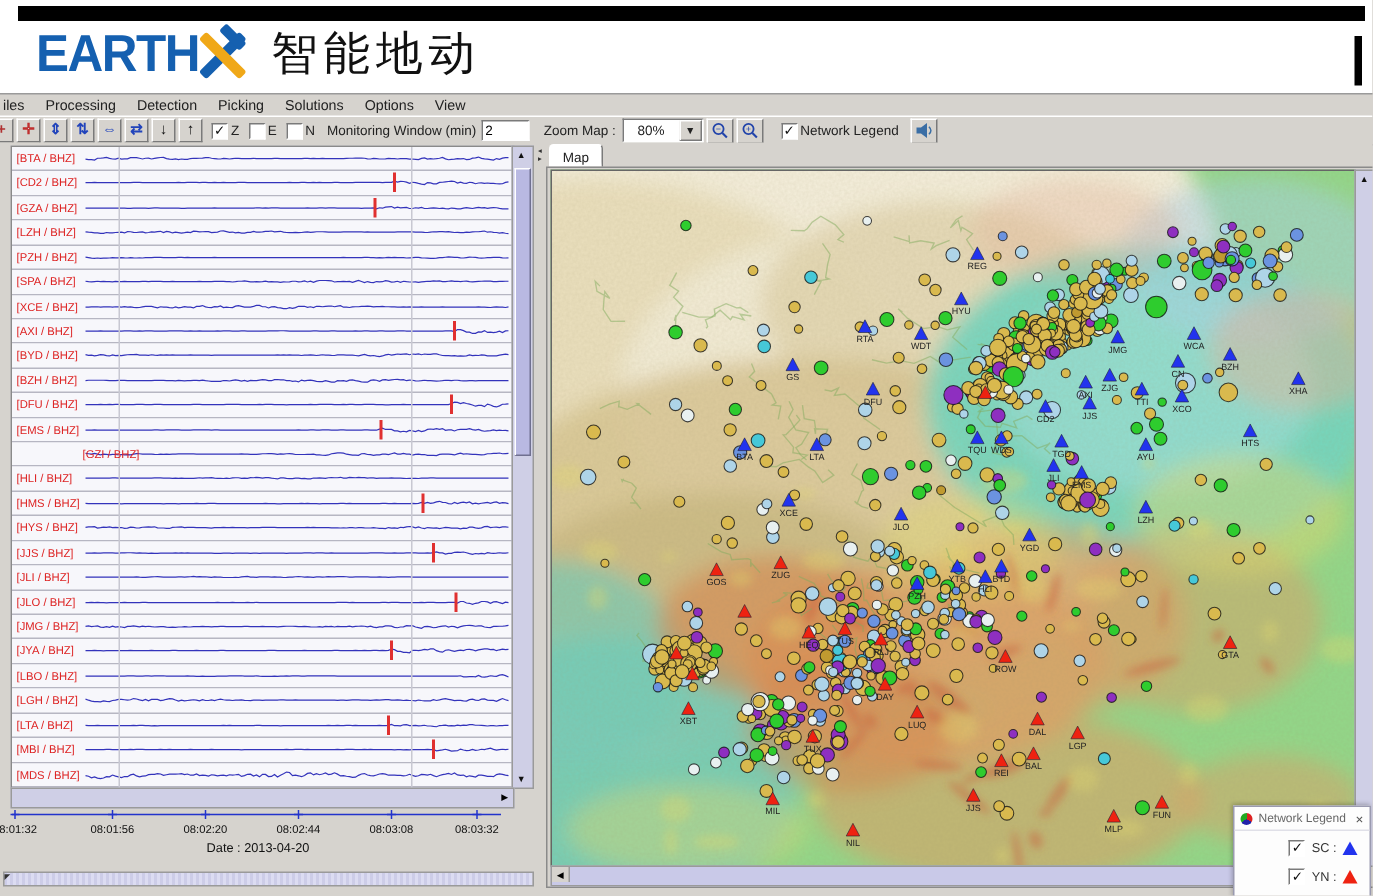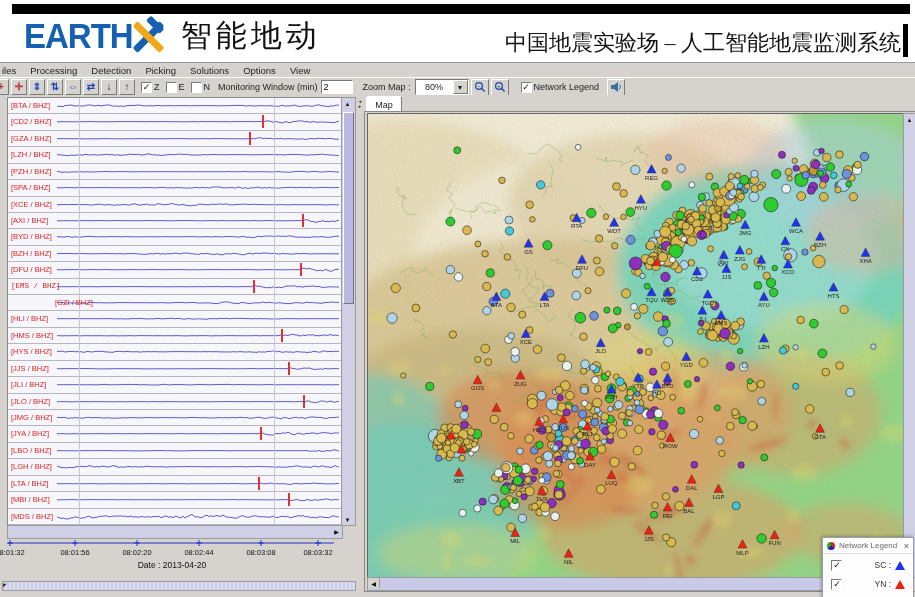--- a/index.html
+++ b/index.html
@@ -72,38 +72,37 @@
   #map-hscroll .sb-left{position:absolute;left:0;top:0;width:11px;height:10px;display:flex;align-items:center;justify-content:center;font-size:6px;background:#d6d3ce;border-right:1px solid #9a9a9a;}
 
   
   #legend{position:absolute;left:822px;top:537px;width:90px;height:60px;background:#fdfdfd;border:1px solid #9a9ab0;box-shadow:-1px -1px 3px rgba(0,0,0,.25);z-index:20;}
   #legend-titlebar{height:15px;border-bottom:1px solid #e0e0e8;display:flex;align-items:center;padding:0 4px;gap:4px;}
   #legend-sphere{width:8px;height:8px;border-radius:50%;background:conic-gradient(#d22 0 33%,#22a 33% 66%,#2a2 66% 100%);}
   #legend-title{flex:1;font-size:8px;color:#666;}
   #legend-close{font-size:9px;color:#555;}
   .legend-row{display:flex;align-items:center;justify-content:flex-end;gap:4px;padding:3px 8px 0 0;height:16px;}
   .legend-row .cb{margin:0;}
-  .legend-label{font-size:8.5px;color:#333;margin-left:28px;}
+  .legend-label{font-size:8.5px;color:#333;}
   .tri{width:0;height:0;border-left:5px solid transparent;border-right:5px solid transparent;border-bottom:9px solid #22e;}
 </style>
 </head>
 <body>
 
 <div id="header">
   <div id="header-blackbar"></div>
   <div id="logo">
     <span id="logo-earth">EARTH</span>
     <span id="logo-x">
       <span class="s1"></span>
         <span class="s2"></span>
         <span class="s3"></span>
     </span>
     <span id="logo-cn">智能地动</span>
   </div>
-  <div id="header-title">中国地震实验场 – 人工智能地震监测系统</div>
   <div id="header-right-tick"></div>
 </div>
 
 <div id="menubar">
     <div class="menu-item">iles</div>
     <div class="menu-item">Processing</div>
     <div class="menu-item">Detection</div>
     <div class="menu-item">Picking</div>
     <div class="menu-item">Solutions</div>
     <div class="menu-item">Options</div>
@@ -224,21 +223,21 @@
           <path d="M49 7.7 L51 7.5 L53 7.5 L55 7.5 L57 7.5 L59 7.5 L61 7.5 L63 7.6 L65 7.7 L67 7.7 L69 7.7 L71 7.6 L73 7.6 L75 7.6 L77 7.7 L79 7.8 L81 7.8 L83 7.8 L85 7.7 L87 7.8 L89 7.7 L91 7.8 L93 7.7 L95 7.6 L97 7.6 L99 7.6 L101 7.6 L103 7.7 L105 7.7 L107 7.7 L109 7.9 L111 7.6 L113 7.7 L115 7.9 L117 7.8 L119 7.7 L121 7.6 L123 7.6 L125 7.7 L127 7.4 L129 7.8 L131 8.0 L133 8.2 L135 8.3 L137 8.3 L139 8.3 L141 7.7 L143 7.7 L145 8.0 L147 7.6 L149 7.2 L151 7.6 L153 8.1 L155 7.6 L157 8.2 L159 7.6 L161 7.7 L163 7.8 L165 7.4 L167 7.1 L169 7.3 L171 7.7 L173 7.8 L175 7.1 L177 7.0 L179 7.2 L181 7.2 L183 7.8 L185 7.7 L187 8.3 L189 8.0 L191 8.6 L193 7.4 L195 7.9 L197 7.6 L199 7.4 L201 7.8 L203 8.3 L205 8.4 L207 8.4 L209 7.8 L211 8.3 L213 8.8 L215 8.8 L217 7.8 L219 7.9 L221 7.7 L223 8.2 L225 7.4 L227 7.3 L229 7.8 L231 8.1 L233 8.6 L235 8.7 L237 8.8 L239 7.6 L241 7.3 L243 7.5 L245 8.2 L247 7.3 L249 7.1 L251 7.6 L253 7.3 L255 7.0 L257 6.9 L259 7.3 L261 7.1 L263 7.8 L265 7.4 L267 7.5 L269 7.9 L271 8.0 L273 7.8 L275 7.5 L277 7.8 L279 7.7 L281 7.9 L283 8.1 L285 8.0 L287 7.8 L289 7.5 L291 7.6 L293 7.8 L295 7.5 L297 7.5 L299 7.8 L301 7.9 L303 7.9 L305 7.8 L307 7.7 L309 7.9 L311 7.8 L313 7.8 L315 7.7 L317 7.8 L319 7.7 L321 7.8 L323 7.8 L325 7.8 L327 7.8 L329 7.8 L331 7.7 " fill="none" stroke="#3333bb" stroke-width="0.8"></path>
         </svg>
       </div>
       <div class="trace-row" style="height: 15.4231px; text-align: center;">
         <div class="trace-label" style="color: rgb(221, 34, 34);">[DFU / BHZ]</div>
         <svg class="trace-wave" width="334" height="15.423076923076923" viewBox="0 0 334 15.423076923076923">
           <path d="M49 7.7 L51 7.7 L53 7.8 L55 7.8 L57 7.7 L59 7.6 L61 7.7 L63 7.7 L65 7.6 L67 7.7 L69 7.6 L71 7.6 L73 7.8 L75 7.8 L77 7.7 L79 7.8 L81 7.7 L83 7.6 L85 7.6 L87 7.6 L89 7.7 L91 7.8 L93 7.7 L95 7.6 L97 7.6 L99 7.6 L101 7.7 L103 7.7 L105 7.8 L107 7.7 L109 7.7 L111 7.8 L113 7.7 L115 7.7 L117 7.8 L119 7.7 L121 7.6 L123 7.6 L125 7.6 L127 7.7 L129 7.8 L131 7.7 L133 7.7 L135 7.7 L137 7.7 L139 7.7 L141 7.7 L143 7.6 L145 7.5 L147 7.6 L149 7.6 L151 7.6 L153 7.8 L155 7.7 L157 7.7 L159 7.7 L161 7.7 L163 7.7 L165 7.6 L167 7.7 L169 7.6 L171 7.6 L173 7.6 L175 7.7 L177 7.7 L179 7.7 L181 7.8 L183 7.9 L185 7.7 L187 7.7 L189 7.8 L191 7.8 L193 7.8 L195 7.7 L197 7.7 L199 7.6 L201 7.7 L203 7.7 L205 7.6 L207 7.6 L209 7.6 L211 7.6 L213 7.6 L215 7.7 L217 7.8 L219 7.7 L221 7.6 L223 7.7 L225 7.6 L227 7.6 L229 7.7 L231 7.7 L233 7.7 L235 7.6 L237 7.6 L239 7.6 L241 7.6 L243 7.7 L245 7.7 L247 7.8 L249 7.9 L251 7.9 L253 7.7 L255 7.8 L257 7.7 L259 7.7 L261 7.6 L263 7.7 L265 7.7 L267 7.7 L269 7.7 L271 7.7 L273 7.8 L275 7.8 L277 7.8 L279 7.8 L281 7.7 L283 7.7 L285 7.7 L287 7.8 L289 7.7 L291 7.7 L293 7.0 L295 6.1 L297 6.3 L299 7.0 L301 6.4 L303 7.0 L305 7.4 L307 8.0 L309 8.8 L311 8.3 L313 8.3 L315 9.1 L317 7.4 L319 8.0 L321 8.9 L323 9.3 L325 8.6 L327 7.5 L329 7.4 L331 7.2 " fill="none" stroke="#3333bb" stroke-width="0.8"></path>
         </svg>
         <div class="pick-line" style="left: 292px; background: rgb(224, 48, 48);"></div>
       </div>
-      <div class="trace-row" style="height: 15.4231px; font-family: Liberation Mono, monospace;">
+      <div class="trace-row" style="height: 15.4231px;">
         <div class="trace-label" style="color: rgb(221, 34, 34);">[EMS / BHZ]</div>
         <svg class="trace-wave" width="334" height="15.423076923076923" viewBox="0 0 334 15.423076923076923">
           <path d="M49 7.7 L51 7.7 L53 7.8 L55 7.6 L57 7.7 L59 7.8 L61 7.7 L63 7.7 L65 7.7 L67 7.7 L69 7.7 L71 7.7 L73 7.7 L75 7.7 L77 7.7 L79 7.8 L81 7.7 L83 7.7 L85 7.7 L87 7.8 L89 7.8 L91 7.8 L93 7.7 L95 7.6 L97 7.6 L99 7.7 L101 7.7 L103 7.6 L105 7.6 L107 7.6 L109 7.6 L111 7.6 L113 7.7 L115 7.7 L117 7.8 L119 7.7 L121 7.6 L123 7.6 L125 7.6 L127 7.6 L129 7.6 L131 7.6 L133 7.7 L135 7.6 L137 7.6 L139 7.8 L141 7.7 L143 7.8 L145 7.8 L147 7.7 L149 7.7 L151 7.7 L153 7.7 L155 7.8 L157 7.8 L159 7.8 L161 7.8 L163 7.8 L165 7.8 L167 7.7 L169 7.8 L171 7.7 L173 7.7 L175 7.7 L177 7.8 L179 7.8 L181 7.8 L183 7.7 L185 7.7 L187 7.8 L189 7.7 L191 7.6 L193 7.7 L195 7.8 L197 7.7 L199 7.6 L201 7.6 L203 7.7 L205 7.7 L207 7.6 L209 7.6 L211 7.6 L213 7.7 L215 7.8 L217 7.7 L219 7.6 L221 7.6 L223 7.7 L225 7.7 L227 7.8 L229 7.8 L231 7.8 L233 7.7 L235 7.6 L237 7.6 L239 7.7 L241 7.7 L243 7.8 L245 7.1 L247 6.4 L249 7.3 L251 7.2 L253 7.3 L255 8.2 L257 8.3 L259 8.9 L261 8.5 L263 8.9 L265 7.9 L267 8.3 L269 8.7 L271 8.0 L273 8.7 L275 8.3 L277 7.3 L279 7.0 L281 7.2 L283 6.8 L285 7.2 L287 6.7 L289 7.9 L291 7.6 L293 7.6 L295 8.3 L297 7.5 L299 7.2 L301 7.3 L303 7.3 L305 6.8 L307 7.4 L309 7.7 L311 7.3 L313 8.1 L315 8.5 L317 8.2 L319 8.1 L321 7.6 L323 8.1 L325 7.8 L327 8.0 L329 7.9 L331 8.2 " fill="none" stroke="#3333bb" stroke-width="0.8"></path>
         </svg>
         <div class="pick-line" style="left: 245px; background: rgb(224, 48, 48);"></div>
       </div>
       <div class="trace-row" style="height: 15.4231px;">
         <div class="trace-label" style="color: rgb(221, 34, 34); margin-left: 44px;">[GZI / BHZ]</div>
         <svg class="trace-wave" width="334" height="15.423076923076923" viewBox="0 0 334 15.423076923076923">
           <path d="M49 7.3 L51 7.5 L53 7.7 L55 7.3 L57 7.8 L59 8.2 L61 7.8 L63 7.9 L65 8.2 L67 7.9 L69 8.0 L71 8.2 L73 8.0 L75 8.2 L77 8.1 L79 8.2 L81 7.7 L83 7.4 L85 7.5 L87 7.7 L89 7.8 L91 7.7 L93 7.7 L95 7.9 L97 8.0 L99 7.8 L101 7.9 L103 7.8 L105 7.9 L107 7.7 L109 7.7 L111 7.6 L113 7.6 L115 7.6 L117 7.6 L119 7.6 L121 7.6 L123 7.7 L125 7.8 L127 7.7 L129 7.7 L131 7.7 L133 7.7 L135 7.8 L137 7.7 L139 7.7 L141 7.8 L143 7.8 L145 7.8 L147 7.8 L149 7.7 L151 7.7 L153 7.6 L155 7.7 L157 7.8 L159 7.9 L161 7.9 L163 7.9 L165 7.7 L167 7.5 L169 7.5 L171 7.4 L173 7.4 L175 7.6 L177 7.9 L179 7.6 L181 7.7 L183 7.5 L185 7.4 L187 7.6 L189 8.0 L191 8.0 L193 8.0 L195 8.0 L197 7.9 L199 7.9 L201 7.8 L203 8.2 L205 8.3 L207 8.5 L209 8.6 L211 8.3 L213 7.5 L215 7.2 L217 6.9 L219 6.9 L221 7.1 L223 7.8 L225 8.1 L227 8.4 L229 8.4 L231 8.6 L233 7.5 L235 7.4 L237 8.0 L239 8.1 L241 8.6 L243 8.2 L245 8.2 L247 7.8 L249 7.7 L251 8.1 L253 7.5 L255 7.0 L257 7.7 L259 7.7 L261 7.2 L263 7.7 L265 7.8 L267 8.4 L269 7.9 L271 7.7 L273 8.1 L275 8.0 L277 8.6 L279 8.6 L281 8.6 L283 8.7 L285 7.9 L287 7.8 L289 7.7 L291 7.8 L293 7.9 L295 8.3 L297 7.6 L299 7.1 L301 7.7 L303 7.5 L305 7.7 L307 7.9 L309 7.9 L311 8.1 L313 8.3 L315 8.1 L317 7.5 L319 7.5 L321 7.3 L323 7.2 L325 7.0 L327 7.5 L329 7.4 L331 7.3 " fill="none" stroke="#3333bb" stroke-width="0.8"></path>

